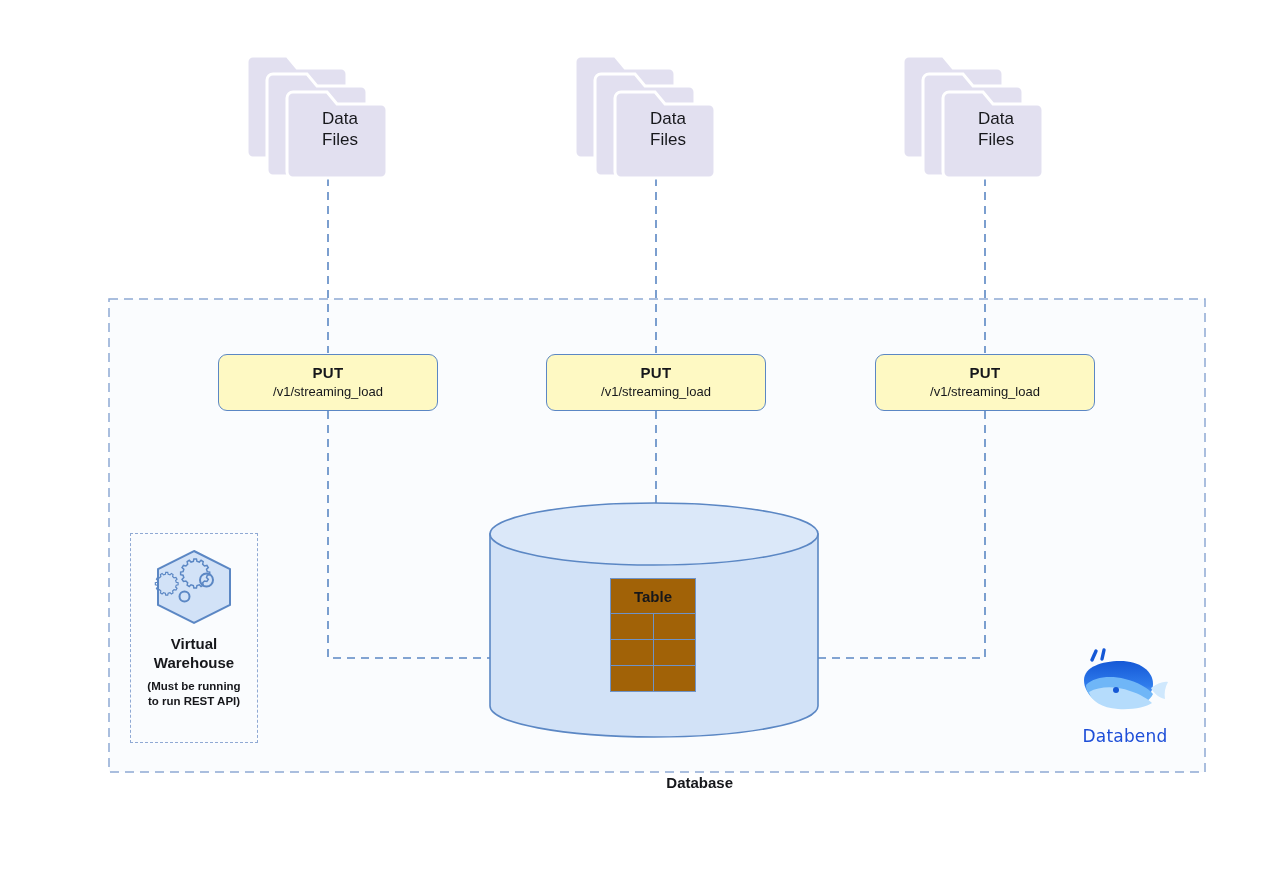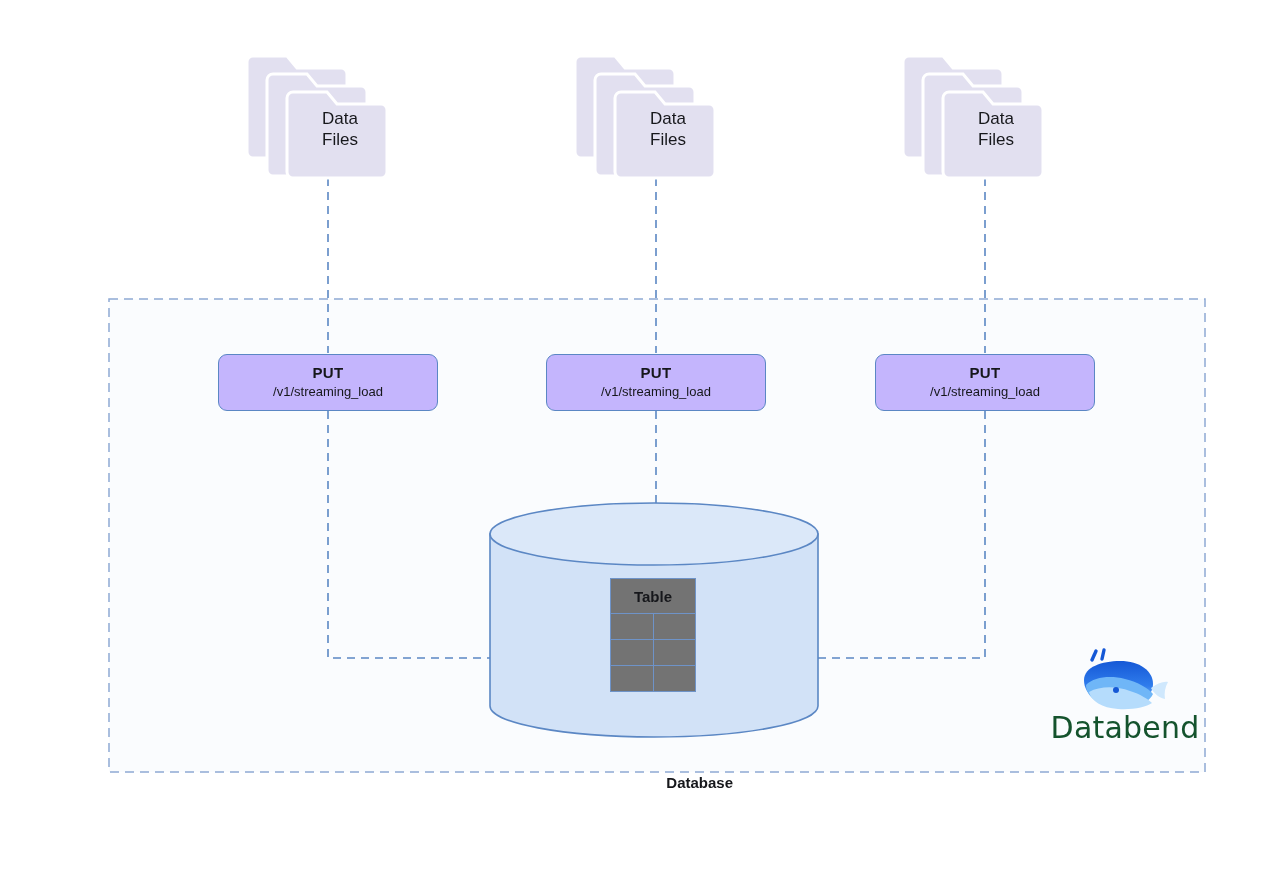--- a/index.html
+++ b/index.html
@@ -48,21 +48,21 @@
     color: #17181c;
     font-family: "Liberation Sans", sans-serif;
     white-space: pre-line;
     z-index: 5;
   }
 
   
   .put-box {
     width: 220px;
     height: 57px;
-    background: #c4b5fd;
+    background: #fef9c3;
     border: 1.4px solid #5b87c4;
     border-radius: 9px;
     display: flex;
     flex-direction: column;
     align-items: center;
     justify-content: center;
     z-index: 6;
   }
   .put-title {
     font-size: 15px;
@@ -119,21 +119,21 @@
   }
   .tbl {
     border-collapse: collapse;
     width: 86px;
     background: #ffffff;
     table-layout: fixed;
   }
   .tbl td {
     border: 1.2px solid #6e93c8;
     height: 25px;
-    background: #737373;
+    background: #a16207;
     padding: 0;
   }
   .tbl td.head {
     height: 34px;
     text-align: center;
     font-size: 15px;
     font-weight: bold;
     color: #16171b;
   }
   .db-label {
@@ -150,23 +150,23 @@
 
   
   .brand {
     width: 120px;
     z-index: 6;
     display: flex;
     flex-direction: column;
     align-items: center;
   }
   .brand-word {
-    margin-top: 2px;
-    font-size: 30px;
-    color: #14532d;
+    margin-top: 18px;
+    font-size: 17px;
+    color: #1d4ed8;
     letter-spacing: .2px;
     font-family: "DejaVu Sans", sans-serif;
   }
 </style>
 </head>
 <body>
 
 <div id="stage">
 
   <svg class="layer" viewBox="0 0 1280 873">
@@ -267,20 +267,49 @@
   <div class="node put-box" style="left:534px; top:354px;">
     <div class="put-title">PUT</div>
     <div class="put-path">/v1/streaming_load</div>
   </div>
 
   <div class="node put-box" style="left:863px; top:354px;">
     <div class="put-title">PUT</div>
     <div class="put-path">/v1/streaming_load</div>
   </div>
 
+  <div class="node vw-box" style="left:118px; top:533px;">
+    <svg class="vw-icon" viewBox="0 0 84 78">
+      <polygon points="42,3 78,21 78,57 42,75 6,57 6,21" fill="#d2e2f7" stroke="#5b87c4" stroke-width="2"></polygon>
+      <g fill="none" stroke="#5b87c4" stroke-width="2">
+        <path d="M52,16 l3.2,1.0 2.3,-2.4 2.9,1.9 -0.7,3.3 2.4,2.4 3.3,-0.7
+                 1.9,2.9 -2.4,2.3 1.0,3.2 3.3,0.7 0,3.5 -3.3,0.7 -1.0,3.2
+                 2.4,2.3 -1.9,2.9 -3.3,-0.7 -2.4,2.4 0.7,3.3 -2.9,1.9
+                 -2.3,-2.4 -3.2,1.0 -0.7,3.3 -3.5,0 -0.7,-3.3 -3.2,-1.0
+                 -2.3,2.4 -2.9,-1.9 0.7,-3.3 -2.4,-2.4 -3.3,0.7 -1.9,-2.9
+                 2.4,-2.3 -1.0,-3.2 -3.3,-0.7 0,-3.5 3.3,-0.7 1.0,-3.2
+                 -2.4,-2.3 1.9,-2.9 3.3,0.7 2.4,-2.4 -0.7,-3.3 2.9,-1.9
+                 2.3,2.4 3.2,-1.0 0.7,-3.3 3.5,0 Z" transform="translate(6.5,1.5) scale(0.74)"></path>
+        <circle cx="54.5" cy="32" r="6.5"></circle>
+        <path d="M52,16 l3.2,1.0 2.3,-2.4 2.9,1.9 -0.7,3.3 2.4,2.4 3.3,-0.7
+                 1.9,2.9 -2.4,2.3 1.0,3.2 3.3,0.7 0,3.5 -3.3,0.7 -1.0,3.2
+                 2.4,2.3 -1.9,2.9 -3.3,-0.7 -2.4,2.4 0.7,3.3 -2.9,1.9
+                 -2.3,-2.4 -3.2,1.0 -0.7,3.3 -3.5,0 -0.7,-3.3 -3.2,-1.0
+                 -2.3,2.4 -2.9,-1.9 0.7,-3.3 -2.4,-2.4 -3.3,0.7 -1.9,-2.9
+                 2.4,-2.3 -1.0,-3.2 -3.3,-0.7 0,-3.5 3.3,-0.7 1.0,-3.2
+                 -2.4,-2.3 1.9,-2.9 3.3,0.7 2.4,-2.4 -0.7,-3.3 2.9,-1.9
+                 2.3,2.4 3.2,-1.0 0.7,-3.3 3.5,0 Z" transform="translate(-14,17) scale(0.58)"></path>
+        <circle cx="32.5" cy="48.5" r="5"></circle>
+      </g>
+    </svg>
+    <div class="vw-title">Virtual
+Warehouse</div>
+    <div class="vw-note">(Must be running
+to run REST API)</div>
+  </div>
 
   <div class="node table-node" style="left:598px; top:578px;">
     <table class="tbl">
       <tbody>
           <tr>
         <td class="head" colspan="2">Table</td>
       </tr>
       <tr>
         <td></td>
         <td></td>

